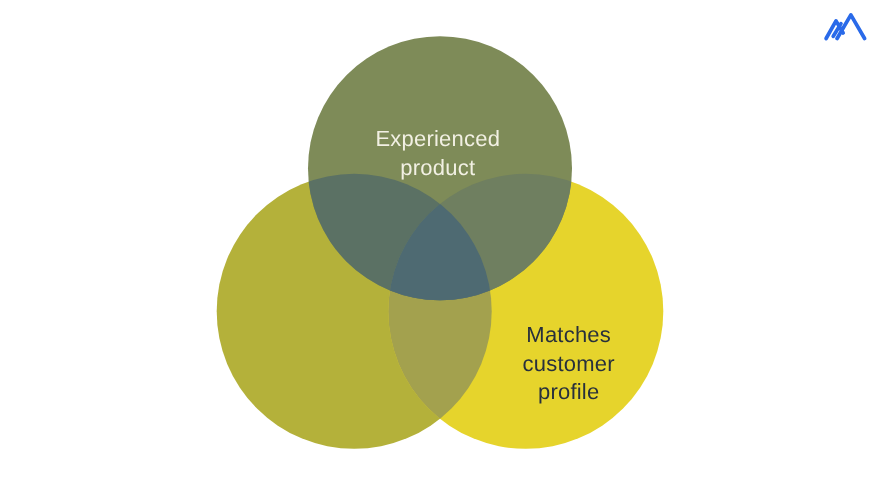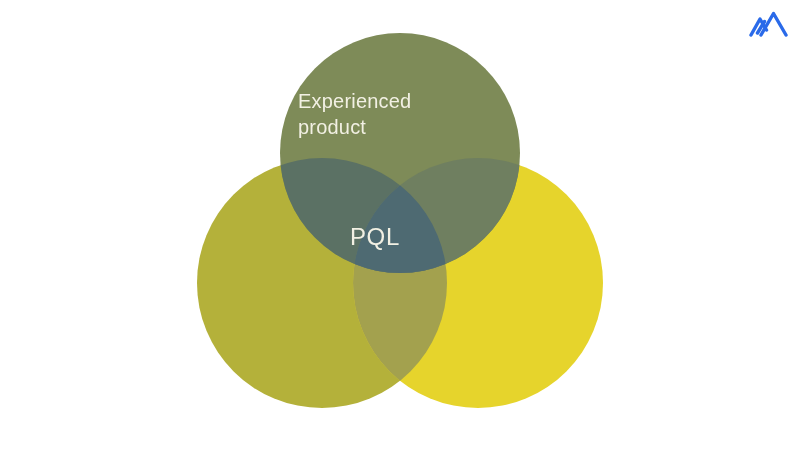--- a/index.html
+++ b/index.html
@@ -15,26 +15,28 @@
     overflow: hidden;
     background: #ffffff;
   }
   .venn-svg {
     position: absolute;
     left: 0;
     top: 0;
   }
   .venn-label {
     position: absolute;
+    text-align: center;
     white-space: pre-line;
     font-size: 20px;
     line-height: 26px;
     font-weight: 500;
     letter-spacing: 0.2px;
     pointer-events: none;
+    margin-top: 26px;
   }
   .label-top {
     left: 298px;
     top: 88px;
     width: 200px;
   }
   .label-left {
     left: 187px;
     top: 264px;
     width: 200px;
@@ -97,22 +99,24 @@
       <g clip-path="url(#clipRight)">
         <circle cx="400" cy="153" r="120" fill="#4e6a72"></circle>
       </g>
     </g>
   </svg>
 
   <div class="venn-label label-top" style="color: rgb(242, 240, 227);">Experienced
 product</div>
 
 
+  <div class="venn-label label-right" style="color: rgb(40, 48, 60);">Matches
+customer
+profile</div>
 
-  <div class="venn-label label-center" style="color: rgb(242, 240, 227);">PQL</div>
 
   <svg class="brand-logo" viewBox="0 0 40 34">
     <g fill="none" stroke-width="3.4" stroke-linecap="round" stroke-linejoin="round" style="stroke: rgb(42, 106, 233);">
       <polyline points="13,28 25.5,6.5 38,28"></polyline>
       <polyline points="3,28 12,12 18.5,23"></polyline>
       <line x1="9.5" y1="26" x2="16.5" y2="14.5"></line>
     </g>
   </svg>
 
 </div>

